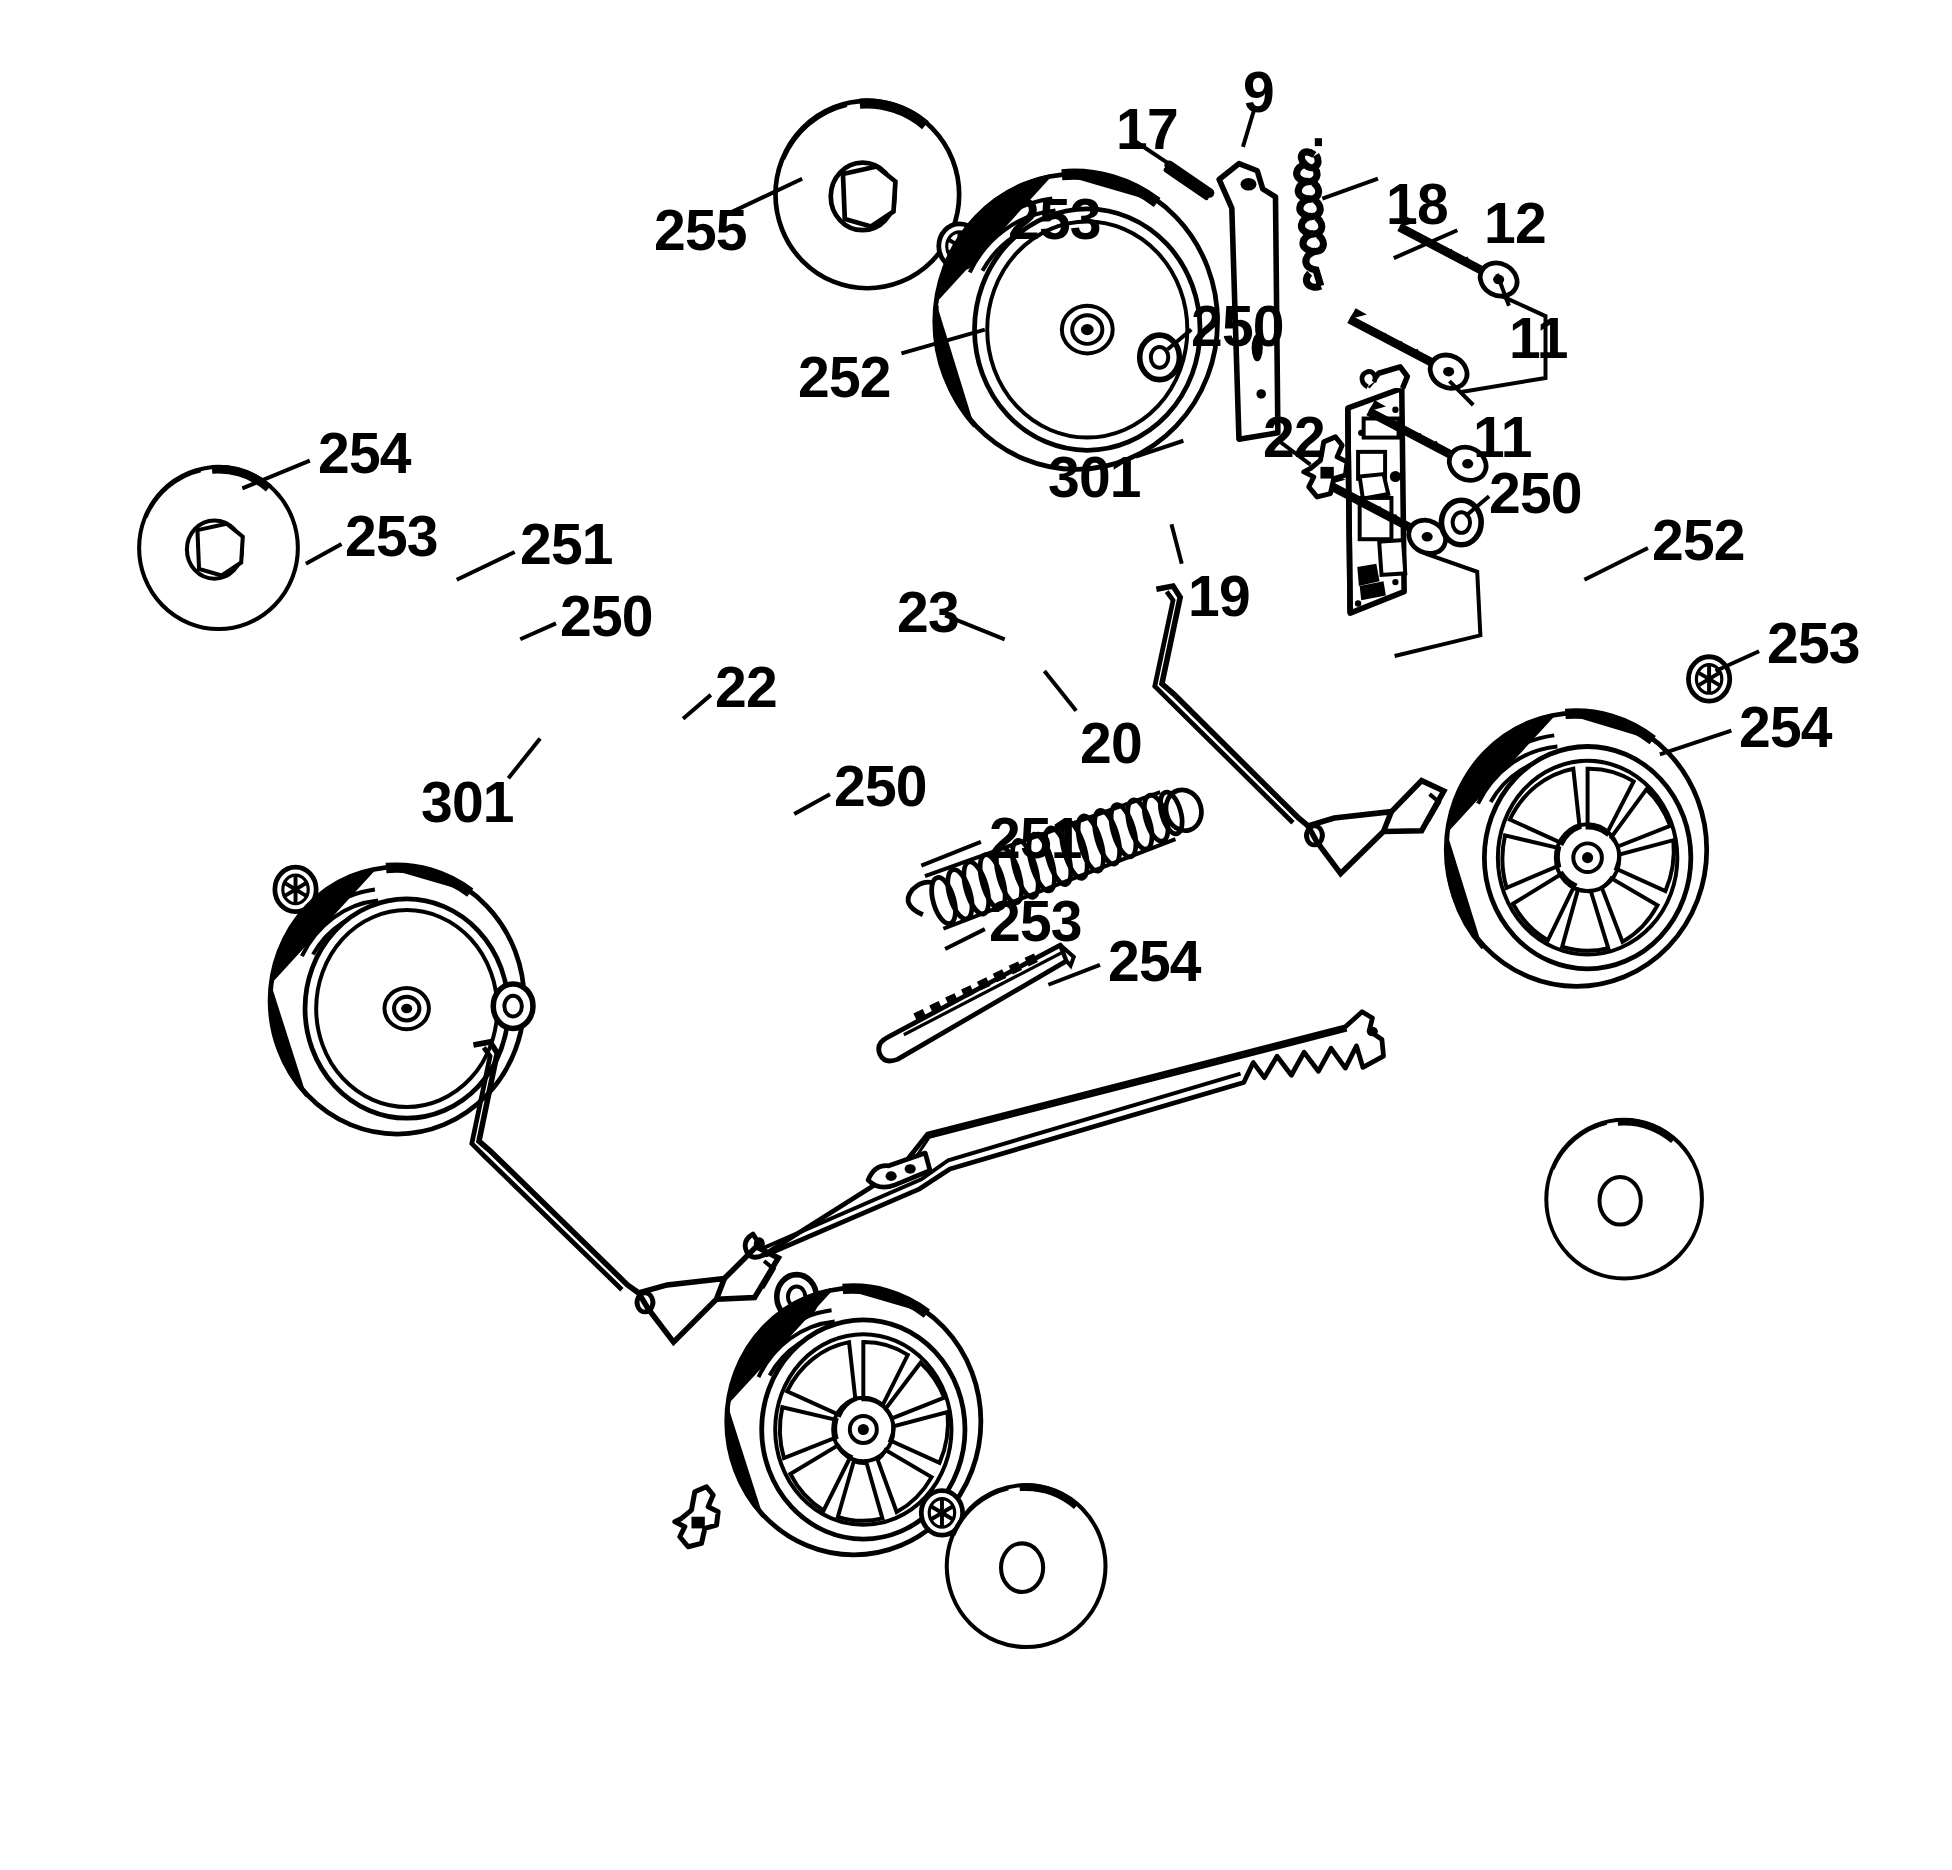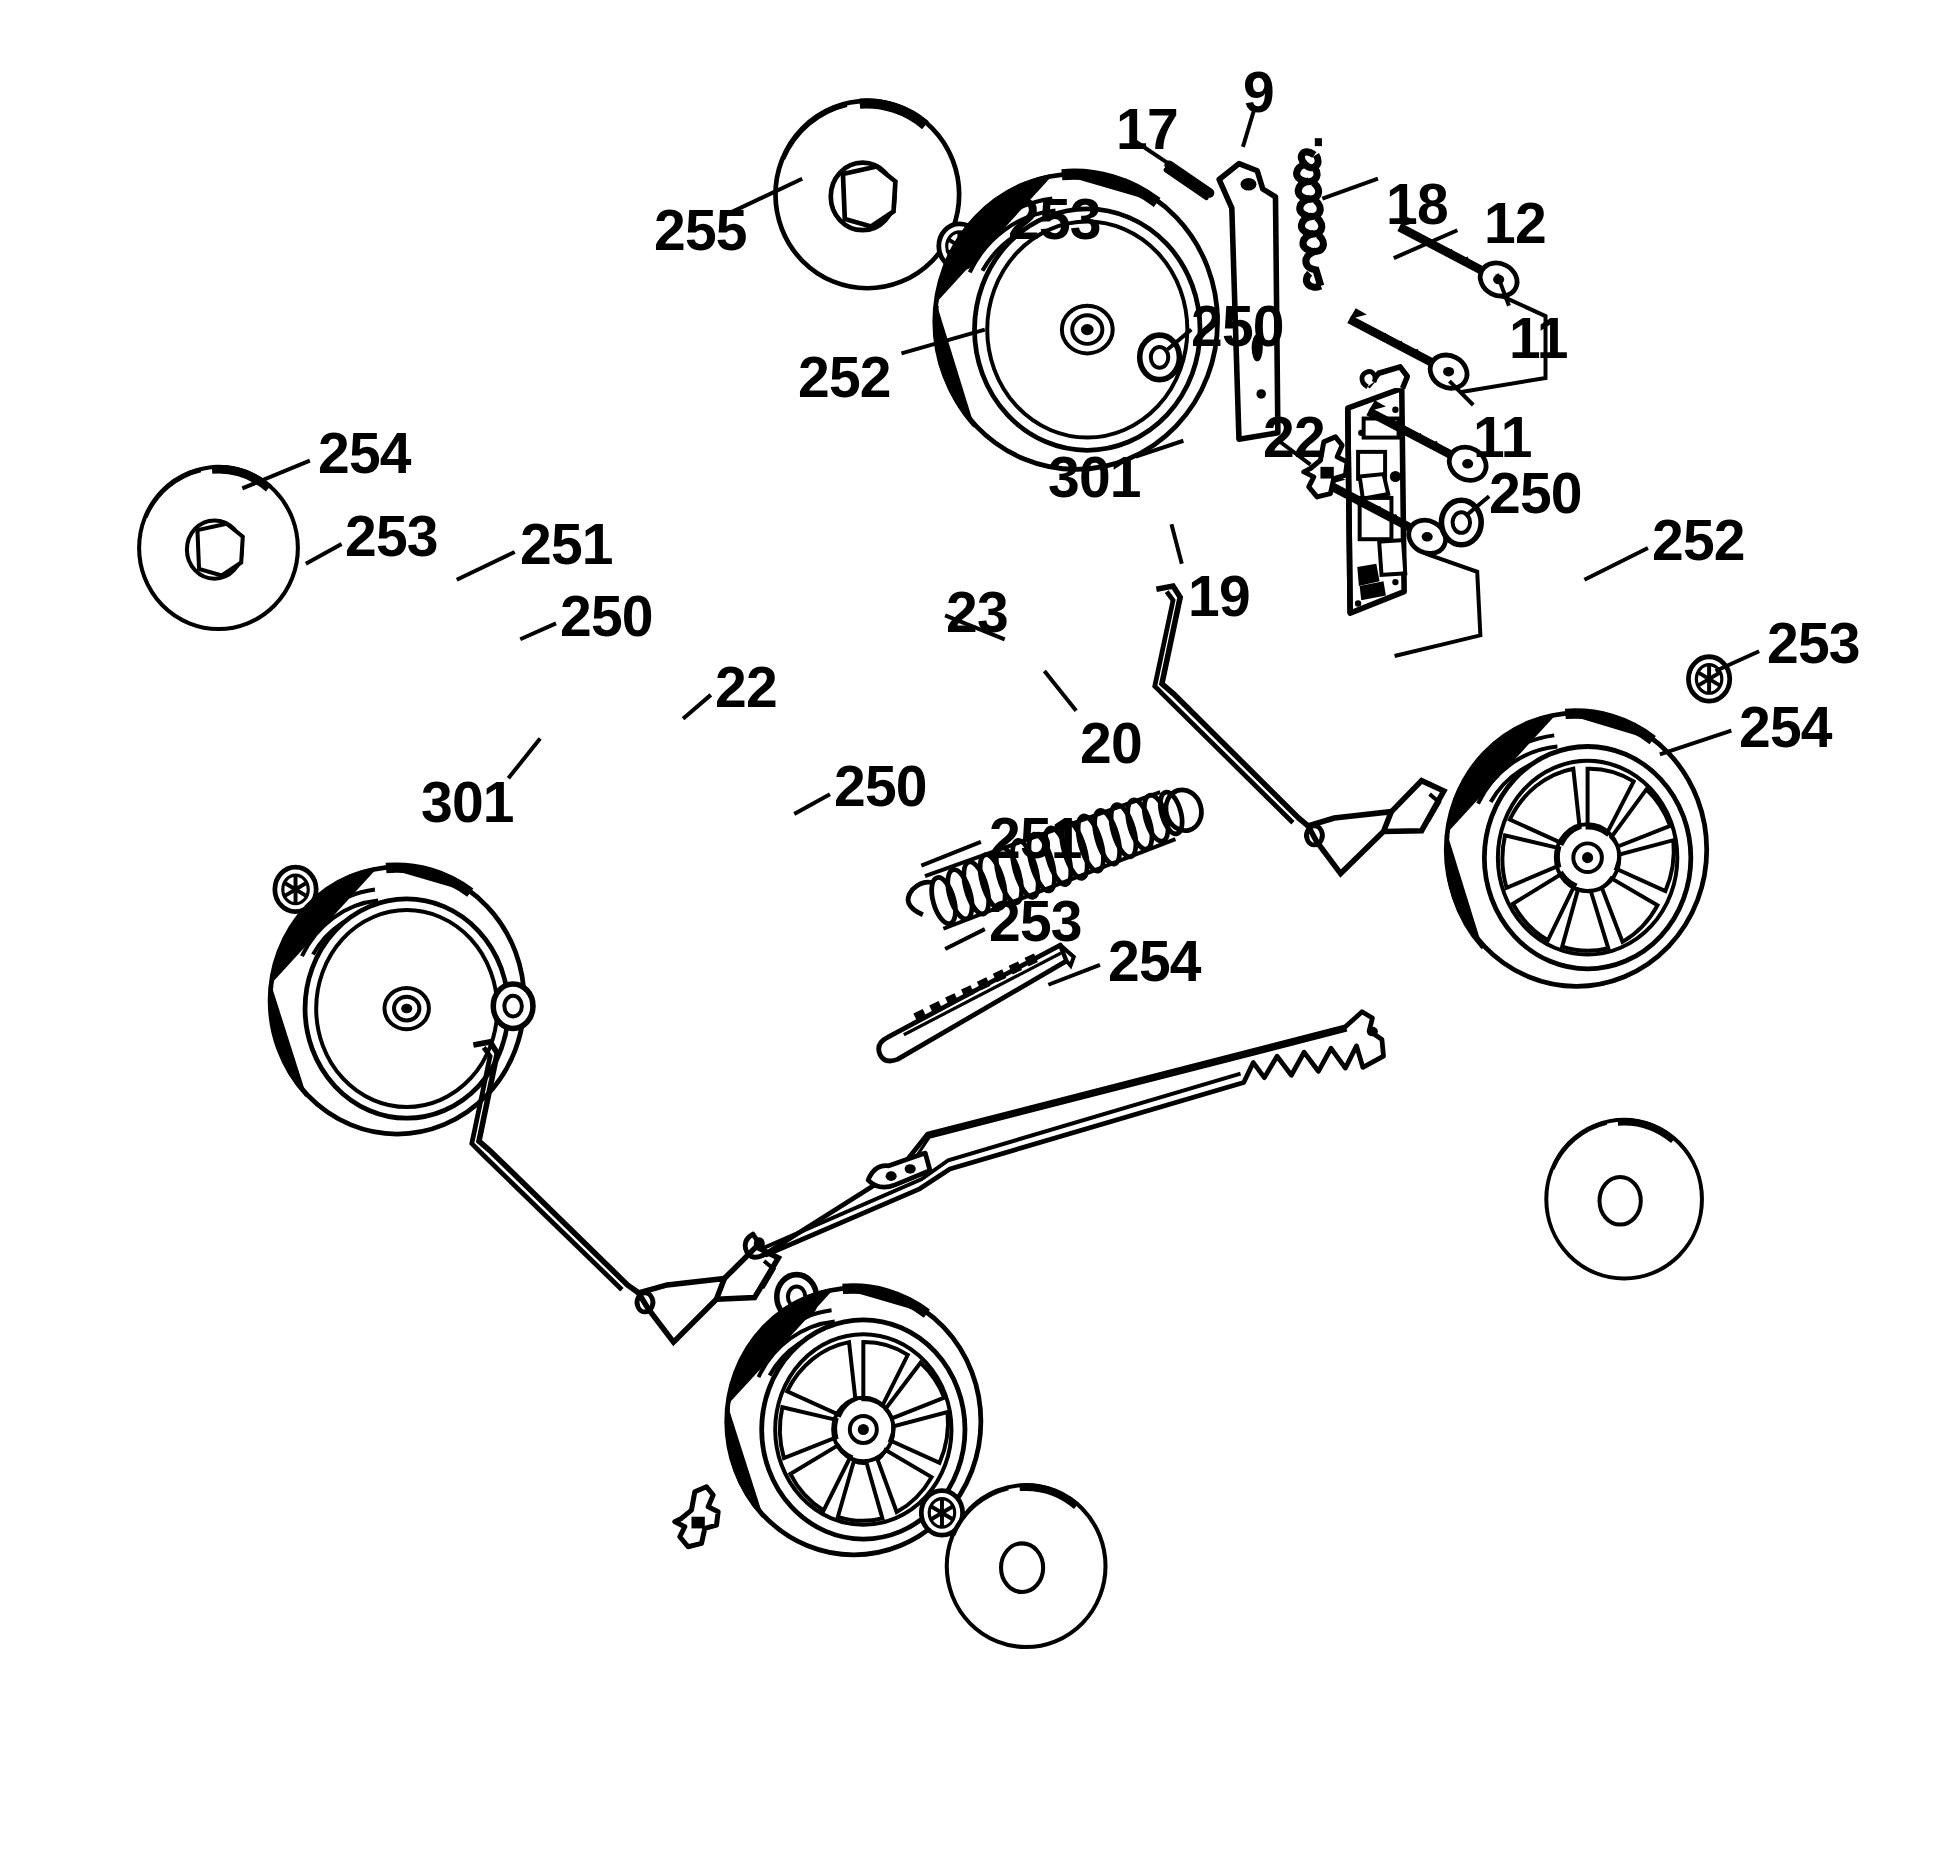--- a/index.html
+++ b/index.html
@@ -429,21 +429,21 @@
       <div class="lbl" style="left: 1473px; top: 409px;">11</div>
       <div class="lbl" style="left: 318px; top: 425px;">254</div>
       <div class="lbl" style="left: 1048px; top: 449px;">301</div>
       <div class="lbl" style="left: 1263px; top: 409px;">22</div>
       <div class="lbl" style="left: 1489px; top: 465px;">250</div>
       <div class="lbl" style="left: 345px; top: 508px;">253</div>
       <div class="lbl" style="left: 520px; top: 516px;">251</div>
       <div class="lbl" style="left: 1652px; top: 512px;">252</div>
       <div class="lbl" style="left: 560px; top: 588px;">250</div>
       <div class="lbl" style="left: 1188px; top: 568px;">19</div>
-      <div class="lbl" style="left: 946px; top: 584px;">23</div>
+      <div class="lbl" style="left: 897px; top: 584px;">23</div>
       <div class="lbl" style="left: 1767px; top: 615px;">253</div>
       <div class="lbl" style="left: 715px; top: 659px;">22</div>
       <div class="lbl" style="left: 1080px; top: 715px;">20</div>
       <div class="lbl" style="left: 1739px; top: 699px;">254</div>
       <div class="lbl" style="left: 421px; top: 774px;">301</div>
       <div class="lbl" style="left: 834px; top: 758px;">250</div>
       <div class="lbl" style="left: 989px; top: 810px;">251</div>
       <div class="lbl" style="left: 989px; top: 893px;">253</div>
       <div class="lbl" style="left: 1108px; top: 933px;">254</div>
     </div>

